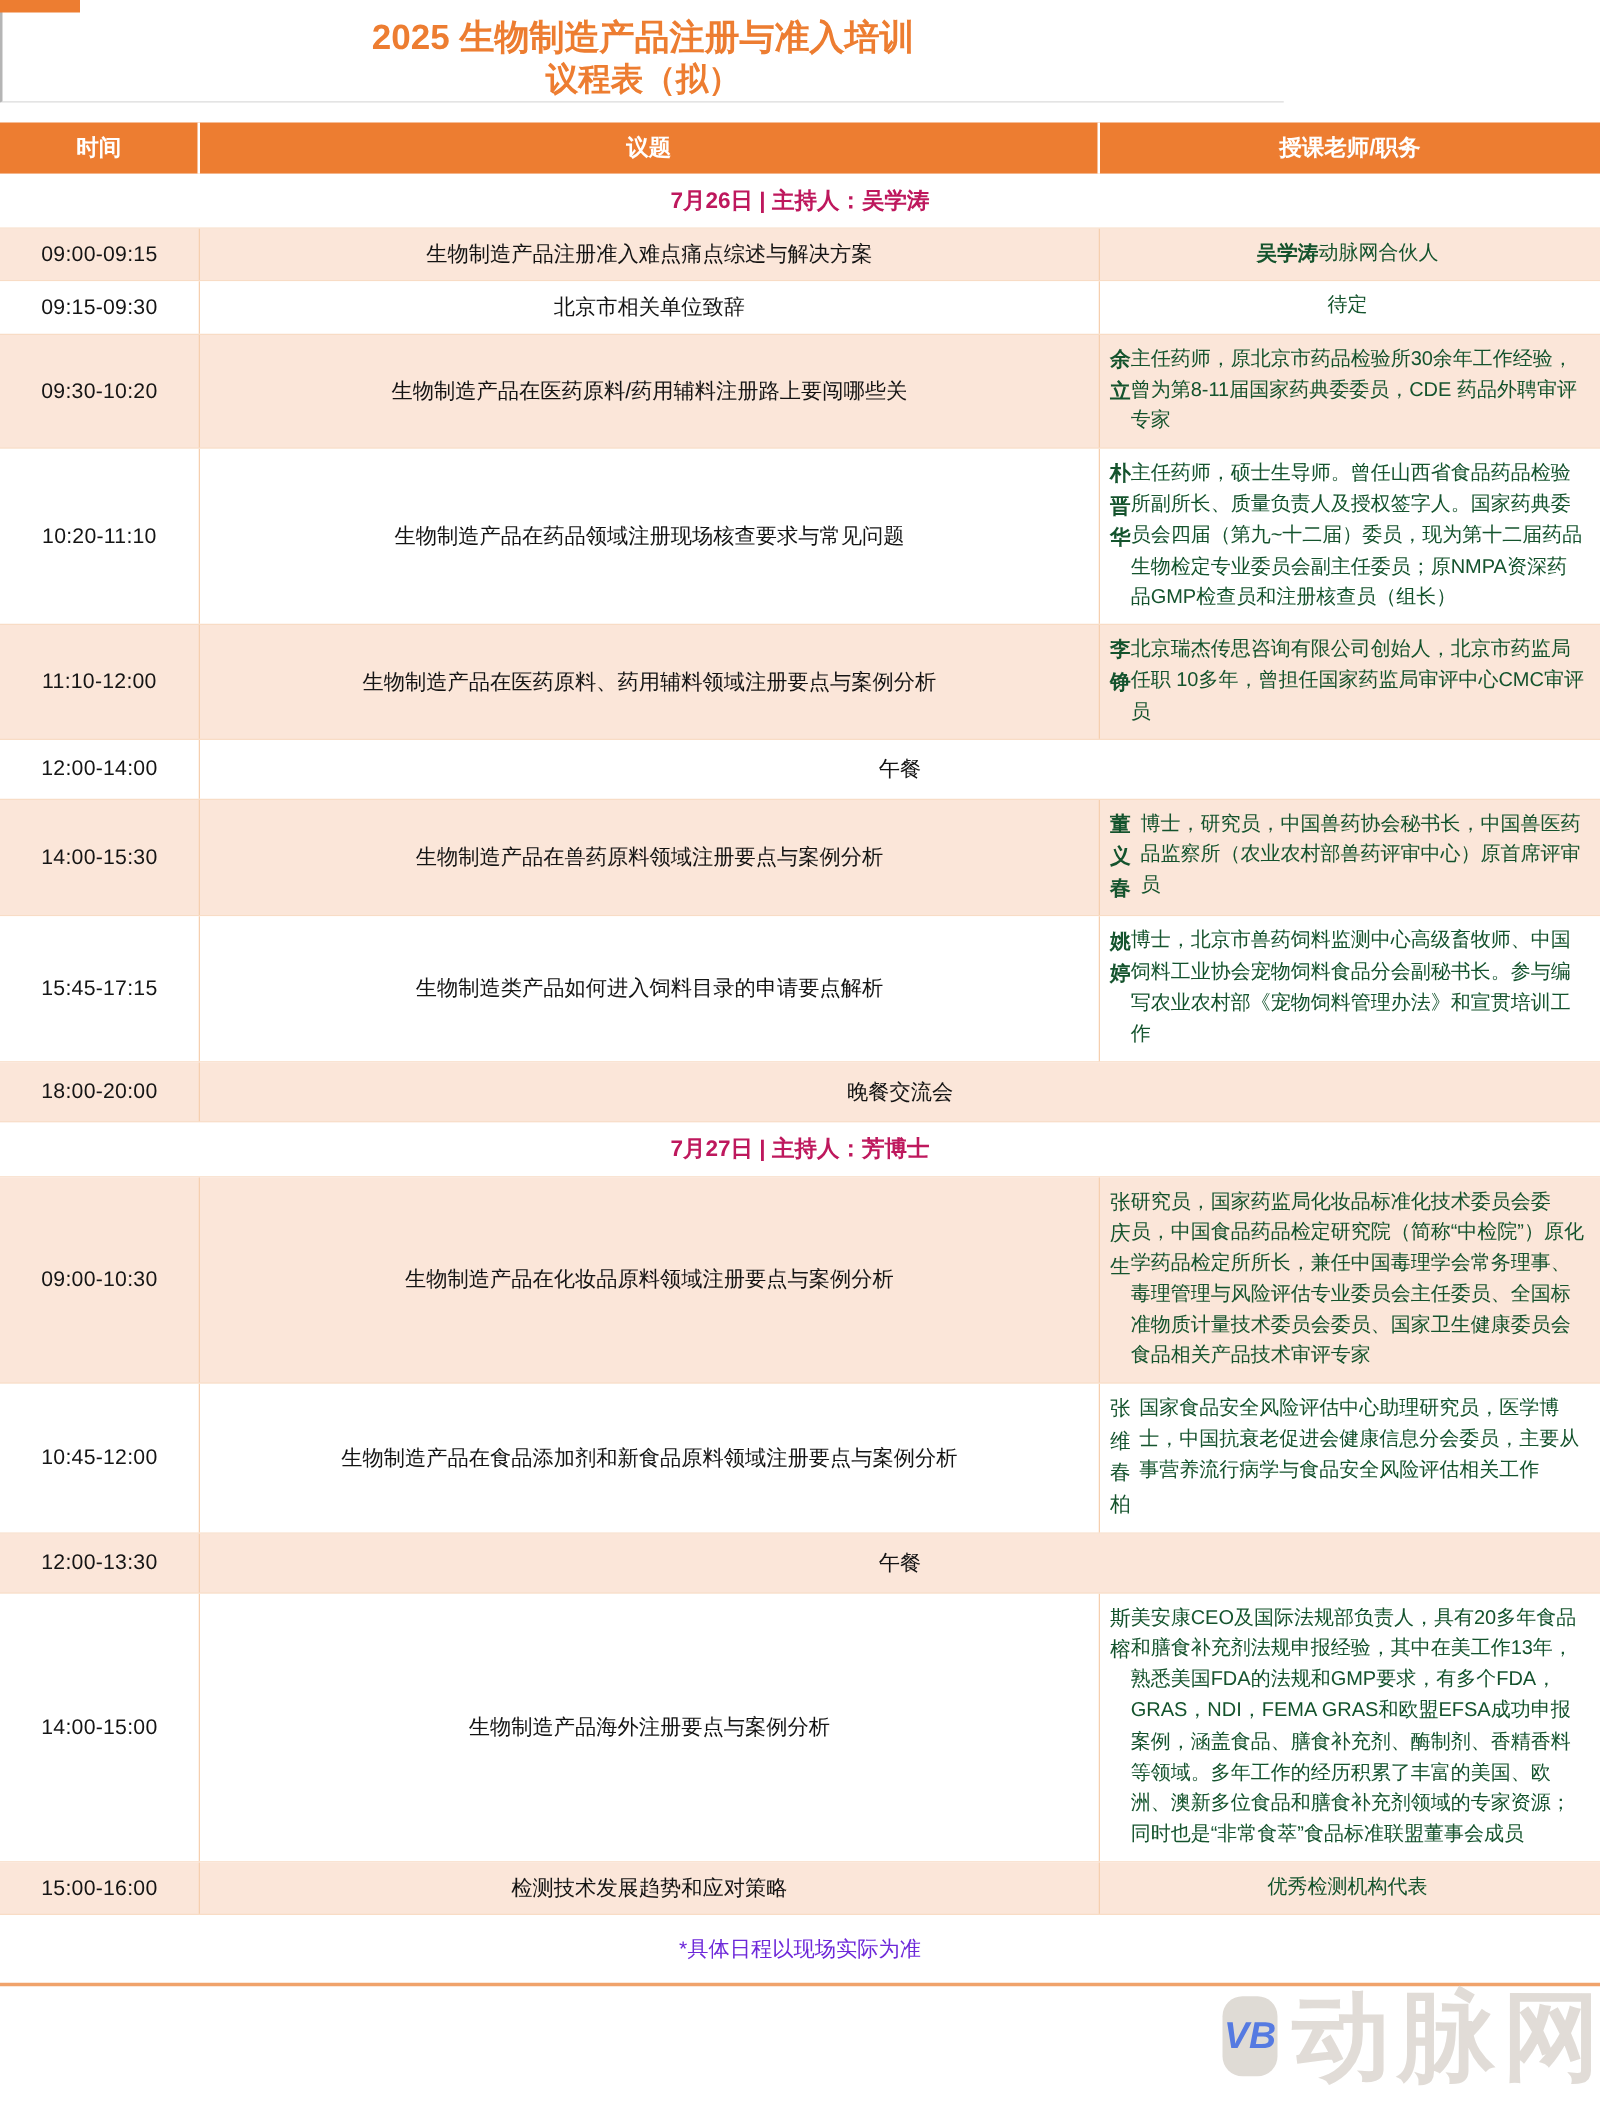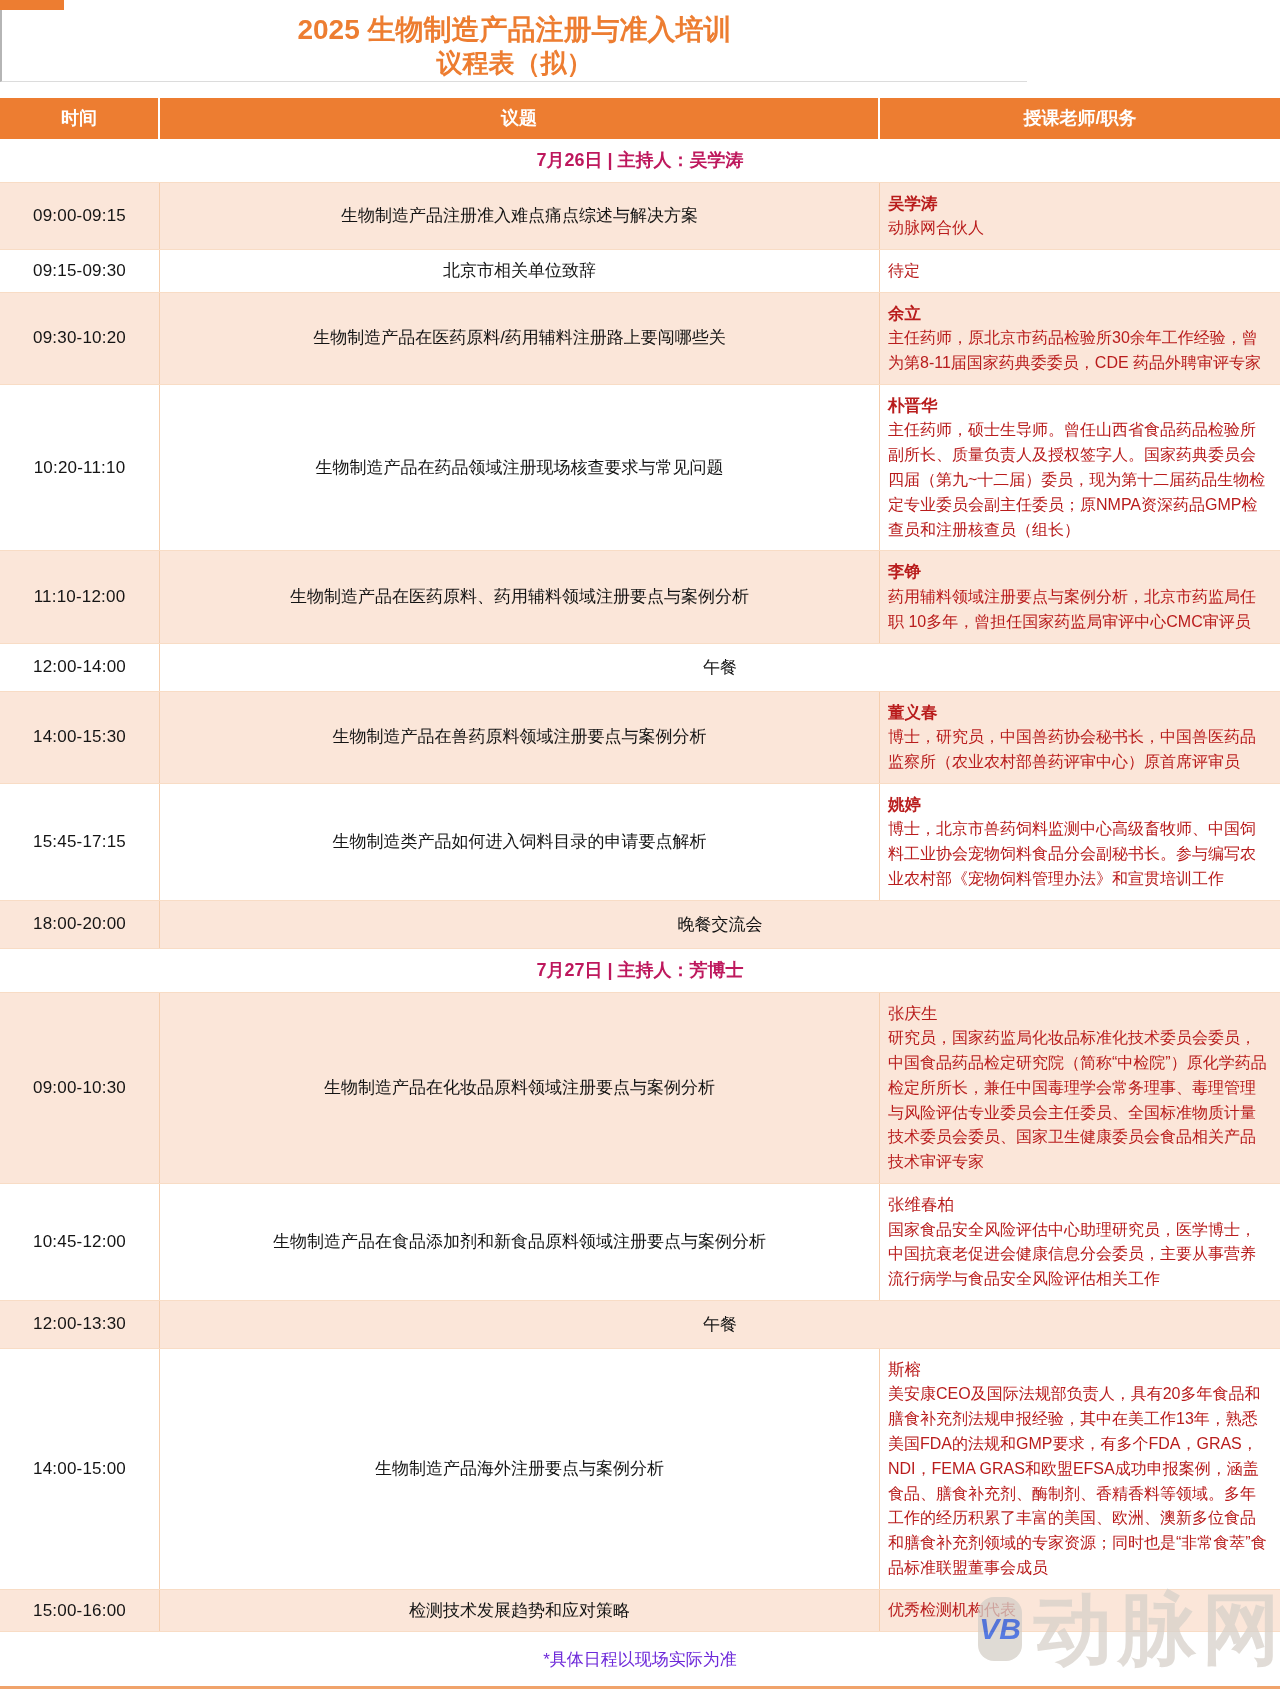--- a/index.html
+++ b/index.html
@@ -76,22 +76,22 @@
     align-items:center;justify-content:center;
     font-size:17px;font-weight:500;color:#141414;
     letter-spacing:0.2px;
   }
   .cell.topic{
     align-items:center;justify-content:center;text-align:center;
     font-size:17px;color:#141414;line-height:1.5;
     padding:8px 26px;
   }
   .cell.speaker{
-    flex-direction:column;justify-content:center;
-    font-size:16px;line-height:1.55;color:#b91c1c;
+    flex-direction:row;justify-content:center;
+    font-size:16px;line-height:1.55;color:#14532d;
     padding:8px 12px 8px 8px;
   }
   .speaker-name{font-size:16.5px;}
   .speaker-name.bold{font-weight:700;}
   .speaker-bio{font-size:16px;}
   .cell.merged{
     flex:1 1 auto;
     align-items:center;justify-content:center;
     font-size:17px;color:#141414;
     min-height:46px;
@@ -189,21 +189,21 @@
             <div class="speaker-bio">主任药师，硕士生导师。曾任山西省食品药品检验所副所长、质量负责人及授权签字人。国家药典委员会四届（第九~十二届）委员，现为第十二届药品生物检定专业委员会副主任委员；原NMPA资深药品GMP检查员和注册核查员（组长）</div>
           </div>
         </div>
         <div class="row peach">
           <div class="cell time w-time">11:10-12:00</div>
           <div class="cell topic w-topic">
             <span>生物制造产品在医药原料、药用辅料领域注册要点与案例分析</span>
           </div>
           <div class="cell speaker w-teacher">
             <div class="speaker-name bold">李铮</div>
-            <div class="speaker-bio">药用辅料领域注册要点与案例分析，北京市药监局任职 10多年，曾担任国家药监局审评中心CMC审评员</div>
+            <div class="speaker-bio">北京瑞杰传思咨询有限公司创始人，北京市药监局任职 10多年，曾担任国家药监局审评中心CMC审评员</div>
           </div>
         </div>
         <div class="row break-row">
           <div class="cell time w-time">12:00-14:00</div>
           <div class="cell merged">午餐</div>
         </div>
         <div class="row peach">
           <div class="cell time w-time">14:00-15:30</div>
           <div class="cell topic w-topic">
             <span>生物制造产品在兽药原料领域注册要点与案例分析</span>

